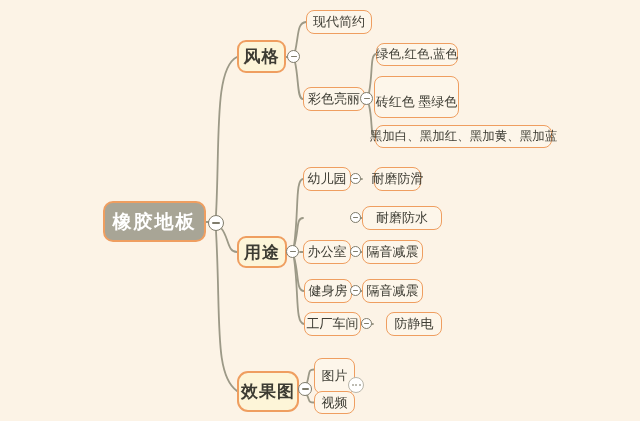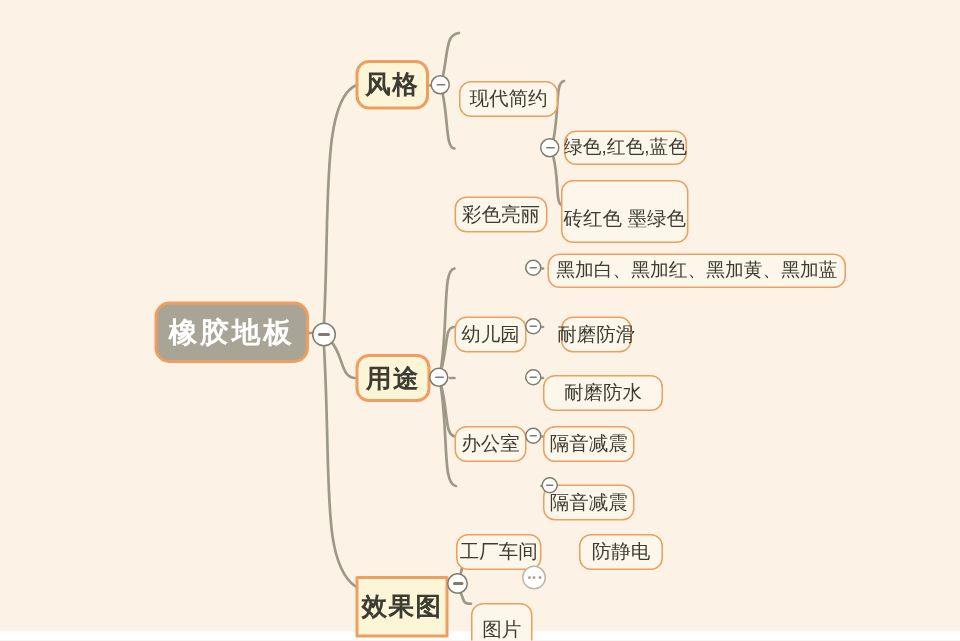--- a/index.html
+++ b/index.html
@@ -44,21 +44,20 @@
     background:var(--branchFill,#fdf5d8);
     border:2px solid var(--border,#ef9e60);
     border-radius:9px;
     font-size:17px;font-weight:bold;letter-spacing:1px;
   }
   .node.leaf{
     background:var(--leafFill,#fdf6ea);
     border:1.5px solid var(--border,#ef9e60);
     border-radius:8px;
     font-size:13px;
-    margin-top:44px;
   }
   .node.leaf.small{font-size:12.5px;}
   .node.tall{align-items:center;padding-top:10px;}
   .collapse{
     position:absolute;z-index:3;
     background:#ffffff;
     border:1.5px solid var(--knob,#7f7c6c);
     border-radius:50%;
     box-sizing:border-box;
     display:flex;align-items:center;justify-content:center;
@@ -124,21 +123,21 @@
 
   <div class="node leaf" style="left:306px;top:10px;width:66px;height:24px">现代简约</div>
 
   <div class="node leaf" style="left:303px;top:87px;width:62px;height:24px">彩色亮丽</div>
   <div class="collapse sz13" style="left:360px;top:92px">
       <i></i>
     </div>
 
   <div class="node leaf small" style="left:376px;top:43px;width:82px;height:23px">绿色,红色,蓝色</div>
   <div class="node leaf tall" style="left:374px;top:76px;width:85px;height:42px">砖红色 墨绿色</div>
-  <div class="node leaf small" style="left:365px;top:125px;width:199px;height:23px">黑加白、黑加红、黑加黄、黑加蓝</div>
+  <div class="node leaf small" style="left:375px;top:125px;width:177px;height:23px">黑加白、黑加红、黑加黄、黑加蓝</div>
 
   <div class="node branch" style="left:237px;top:236px;width:50px;height:32px">用途</div>
   <div class="collapse sz13" style="left:286px;top:245px">
       <i></i>
     </div>
 
   <div class="node leaf" style="left:303px;top:167px;width:48px;height:24px">幼儿园</div>
   <div class="collapse sz11" style="left:350px;top:173px">
       <i></i>
     </div>
@@ -148,32 +147,33 @@
       <i></i>
     </div>
   <div class="node leaf" style="left:362px;top:206px;width:80px;height:24px">耐磨防水</div>
 
   <div class="node leaf" style="left:303px;top:240px;width:48px;height:24px">办公室</div>
   <div class="collapse sz11" style="left:350px;top:246px">
       <i></i>
     </div>
   <div class="node leaf" style="left:362px;top:240px;width:61px;height:24px">隔音减震</div>
 
+  <div class="node leaf" style="left:304px;top:279px;width:48px;height:24px">健身房</div>
   <div class="collapse sz11" style="left:350px;top:285px">
       <i></i>
     </div>
   <div class="node leaf" style="left:362px;top:279px;width:61px;height:24px">隔音减震</div>
 
   <div class="node leaf" style="left:304px;top:312px;width:57px;height:24px">工厂车间</div>
   <div class="collapse sz11" style="left:361px;top:318px">
       <i></i>
     </div>
   <div class="node leaf" style="left:386px;top:312px;width:56px;height:24px">防静电</div>
 
-  <div class="node branch" style="left:237px;top:384px;width:62px;height:41px;border-radius:1px">效果图</div>
+  <div class="node branch" style="left:237px;top:371px;width:62px;height:41px;border-radius:11px">效果图</div>
   <div class="collapse sz14" style="left:298px;top:382px">
       <i></i>
     </div>
 
   <div class="node leaf" style="left:314px;top:358px;width:41px;height:36px">图片</div>
   <div class="node leaf" style="left:314px;top:391px;width:41px;height:23px">视频</div>
   <div class="more" style="left:348px;top:377px">
       <b></b>
       <b></b>
       <b></b>

